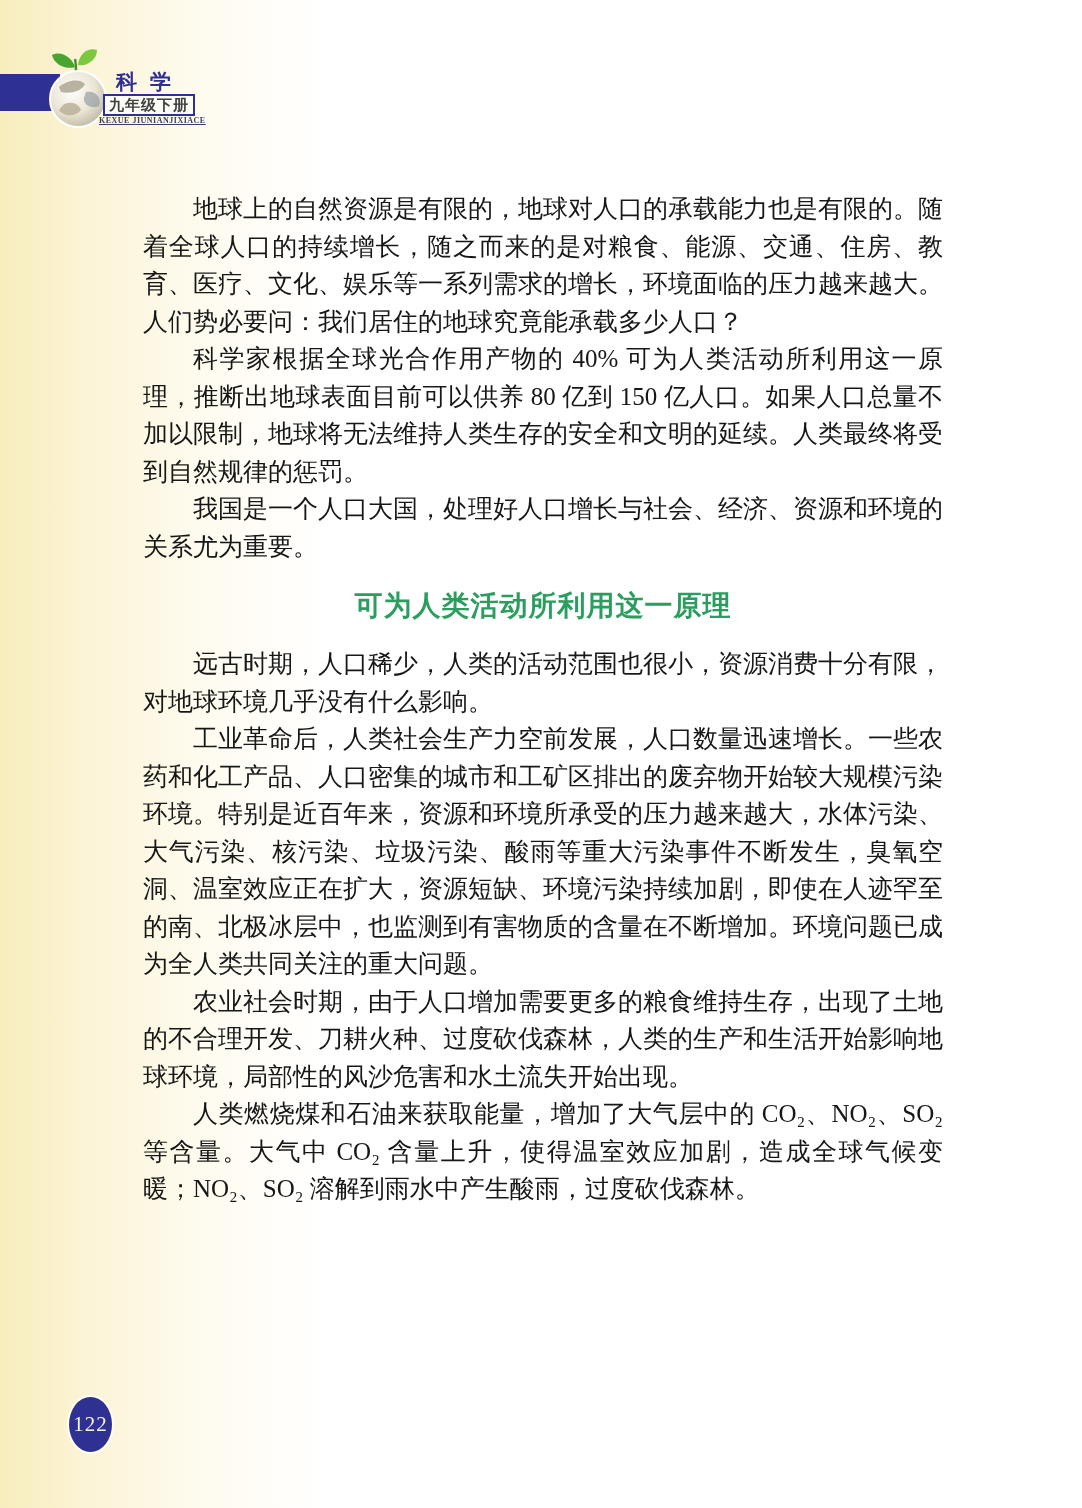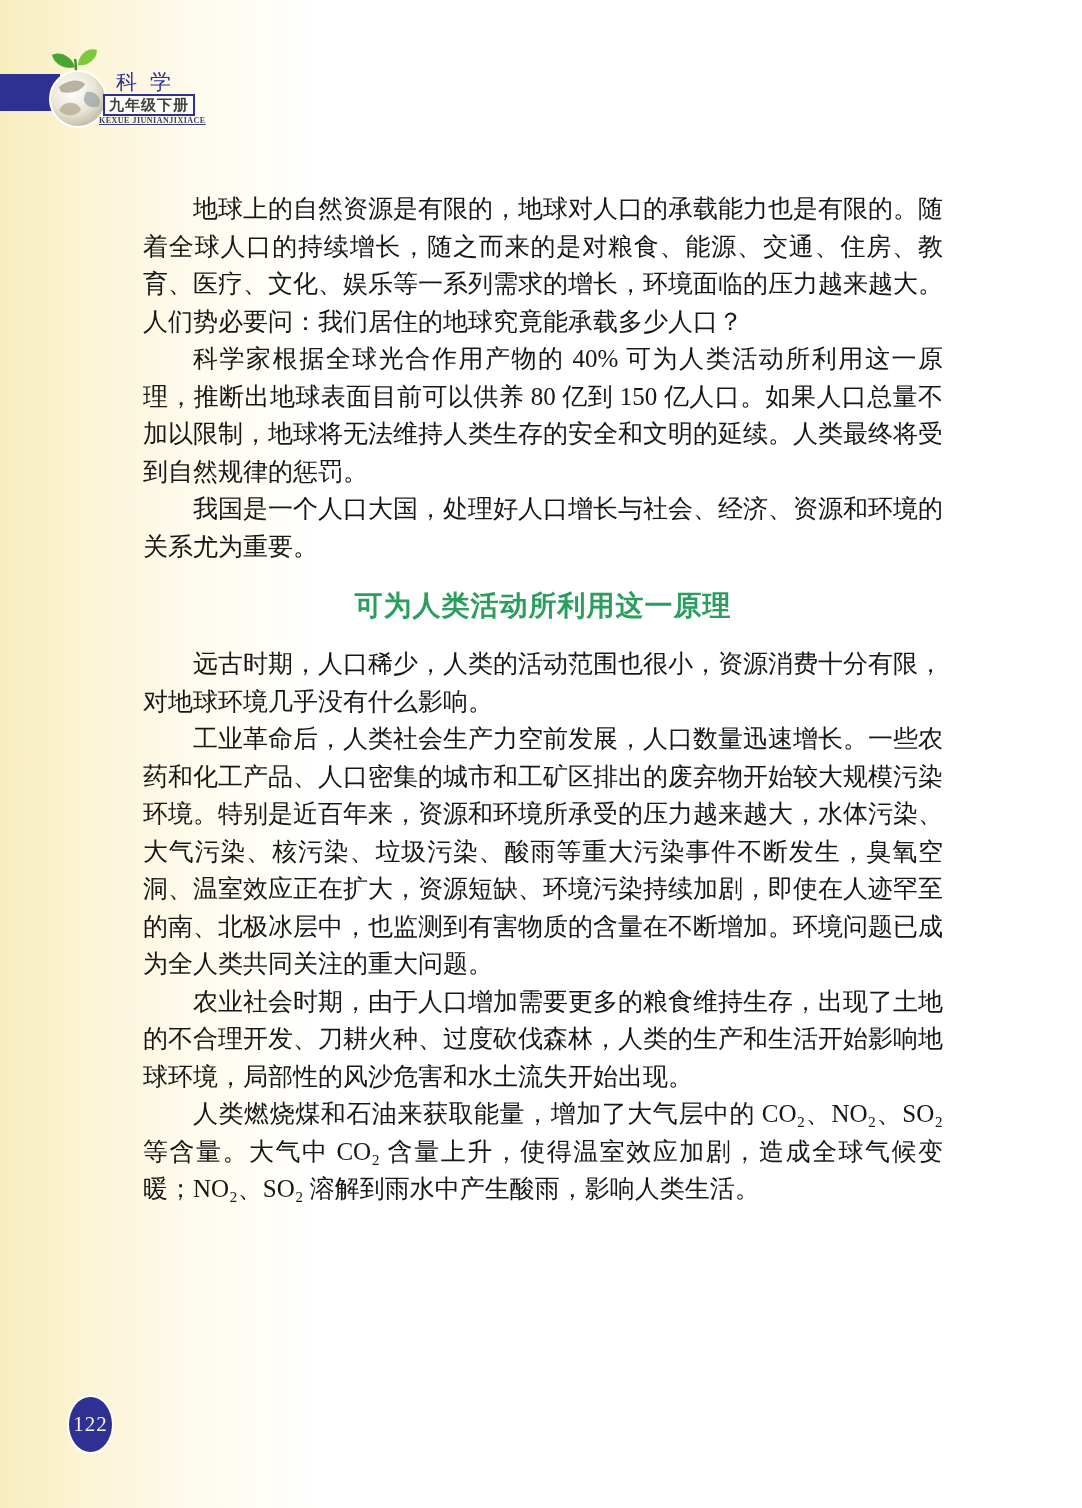--- a/index.html
+++ b/index.html
@@ -12,21 +12,21 @@
   }
   
   .blue-bar{
     position:absolute;left:0;top:74px;width:60px;height:37px;
     background:#2e3192;
   }
   .logo-svg{position:absolute;left:45px;top:47px;width:66px;height:82px;}
   .title-kexue{
     position:absolute;left:116px;top:68px;
     font-family:"Liberation Sans",sans-serif;
-    font-size:21px;font-weight:normal;color:#2e3192;letter-spacing:13px;
+    font-size:21px;font-weight:bold;color:#2e3192;letter-spacing:13px;
     white-space:nowrap;
   }
   .subtitle-box{
     position:absolute;left:103px;top:94px;
     border:2px solid #2e3192;background:#fdfdf8;
     font-family:"Liberation Sans",sans-serif;
     font-size:15px;font-weight:bold;color:#404040;
     letter-spacing:1px;padding:0 4px;line-height:18px;
     white-space:nowrap;
   }
@@ -100,18 +100,18 @@
   <div class="content">
     <p>地球上的自然资源是有限的，地球对人口的承载能力也是有限的。随着全球人口的持续增长，随之而来的是对粮食、能源、交通、住房、教育、医疗、文化、娱乐等一系列需求的增长，环境面临的压力越来越大。人们势必要问：我们居住的地球究竟能承载多少人口？</p>
     <p>科学家根据全球光合作用产物的 40% 可为人类活动所利用这一原理，推断出地球表面目前可以供养 80 亿到 150 亿人口。如果人口总量不加以限制，地球将无法维持人类生存的安全和文明的延续。人类最终将受到自然规律的惩罚。</p>
     <p>我国是一个人口大国，处理好人口增长与社会、经济、资源和环境的关系尤为重要。</p>
 
     <div class="section-heading">可为人类活动所利用这一原理</div>
 
     <p>远古时期，人口稀少，人类的活动范围也很小，资源消费十分有限，对地球环境几乎没有什么影响。</p>
     <p>工业革命后，人类社会生产力空前发展，人口数量迅速增长。一些农药和化工产品、人口密集的城市和工矿区排出的废弃物开始较大规模污染环境。特别是近百年来，资源和环境所承受的压力越来越大，水体污染、大气污染、核污染、垃圾污染、酸雨等重大污染事件不断发生，臭氧空洞、温室效应正在扩大，资源短缺、环境污染持续加剧，即使在人迹罕至的南、北极冰层中，也监测到有害物质的含量在不断增加。环境问题已成为全人类共同关注的重大问题。</p>
     <p>农业社会时期，由于人口增加需要更多的粮食维持生存，出现了土地的不合理开发、刀耕火种、过度砍伐森林，人类的生产和生活开始影响地球环境，局部性的风沙危害和水土流失开始出现。</p>
-    <p>人类燃烧煤和石油来获取能量，增加了大气层中的 CO₂、NO₂、SO₂ 等含量。大气中 CO₂ 含量上升，使得温室效应加剧，造成全球气候变暖；NO₂、SO₂ 溶解到雨水中产生酸雨，影响人类生活。</p>
+    <p>人类燃烧煤和石油来获取能量，增加了大气层中的 CO₂、NO₂、SO₂ 等含量。大气中 CO₂ 含量上升，使得温室效应加剧，造成全球气候变暖；NO₂、SO₂ 溶解到雨水中产生酸雨，过度砍伐森林。</p>
   </div>
 
   <div class="page-num">122</div>
 
 </div>
 
 </body></html>

